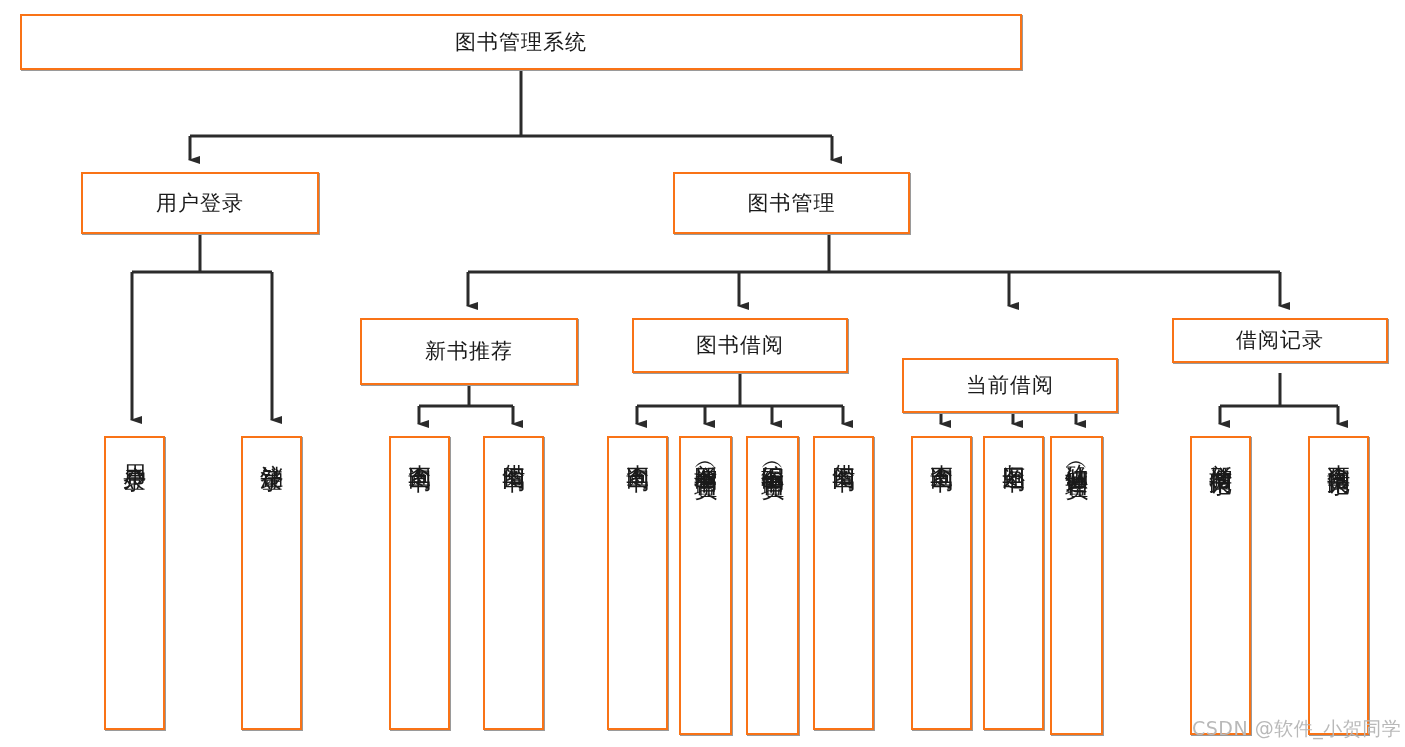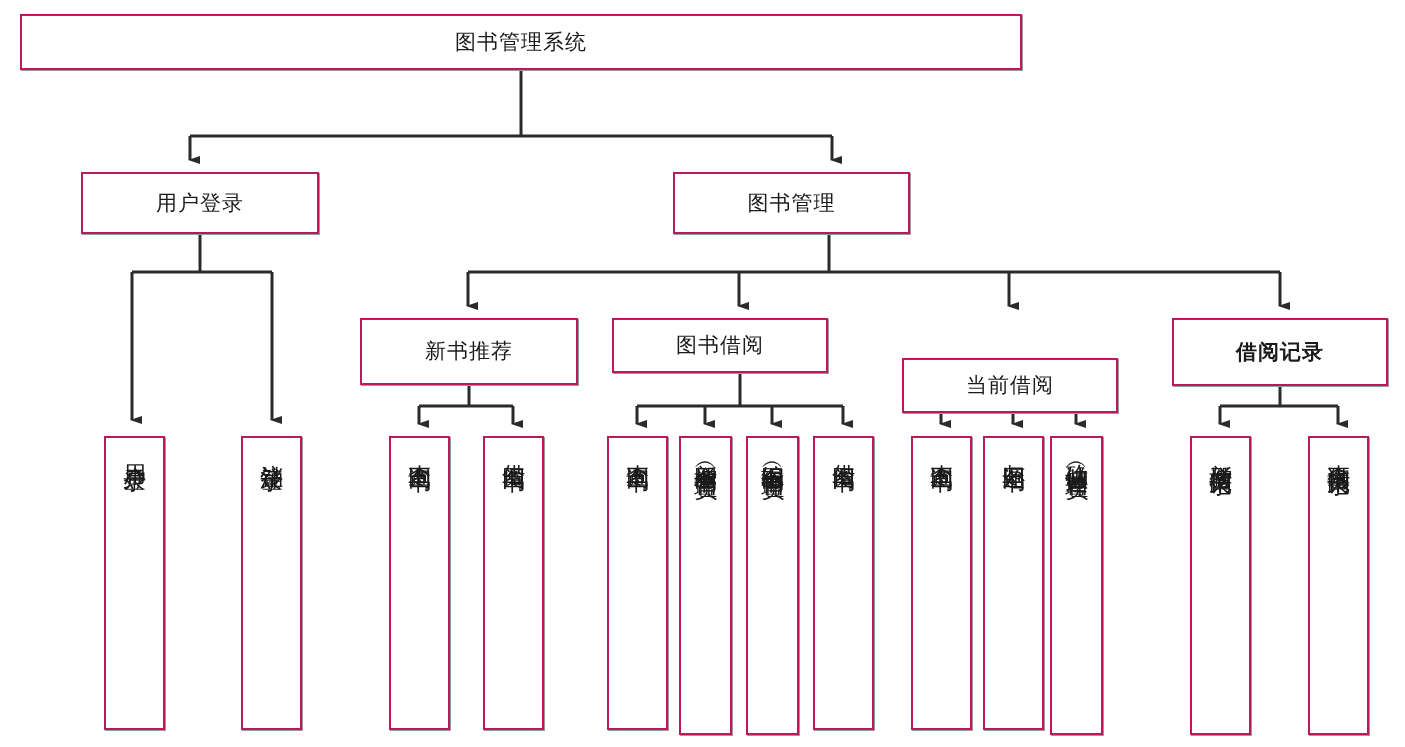--- a/index.html
+++ b/index.html
@@ -21,21 +21,21 @@
     position: absolute;
     left: 0;
     top: 0;
     width: 1405px;
     height: 747px;
     pointer-events: none;
   }
   .node {
     position: absolute;
     box-sizing: border-box;
-    border: 2px solid #be185d;
+    border: 2px solid #f97316;
     background: #ffffff;
     display: flex;
     align-items: center;
     justify-content: center;
     color: #1a1a1a;
     box-shadow: 1px 1px 0 #9a9a9a;
   }
   .node .label {
     display: block;
     text-align: center;
@@ -131,27 +131,27 @@
   <div class="node horiz" style="left:81px; top:172px; width:238px; height:62px;">
     <span class="label">用户登录</span>
   </div>
   <div class="node horiz" style="left:673px; top:172px; width:237px; height:62px;">
     <span class="label">图书管理</span>
   </div>
 
   <div class="node horiz" style="left:360px; top:318px; width:218px; height:67px;">
     <span class="label">新书推荐</span>
   </div>
-  <div class="node horiz" style="left:612px; top:318px; width:216px; height:55px;">
+  <div class="node horiz" style="left:632px; top:318px; width:216px; height:55px;">
     <span class="label">图书借阅</span>
   </div>
   <div class="node horiz" style="left:902px; top:318px; width:216px; height:55px;margin-top:40px;">
     <span class="label">当前借阅</span>
   </div>
-  <div class="node horiz" style="left:1172px; top:318px; width:216px; height:68px;font-weight:bold;">
+  <div class="node horiz" style="left:1172px; top:318px; width:216px; height:45px;">
     <span class="label">借阅记录</span>
   </div>
 
   <div class="node vert" style="left:104px; top:436px; width:61px; height:294px;">
     <span class="label">用户登录</span>
   </div>
   <div class="node vert" style="left:241px; top:436px; width:61px; height:294px;">
     <span class="label">注销登录</span>
   </div>
 
@@ -185,14 +185,15 @@
     <span class="label">确认归还（管理员）</span>
   </div>
 
   <div class="node vert" style="left:1190px; top:436px; width:61px; height:299px;">
     <span class="label">新增借阅记录</span>
   </div>
   <div class="node vert" style="left:1308px; top:436px; width:61px; height:299px;">
     <span class="label">查询借阅记录</span>
   </div>
 
+  <div class="watermark" style="left:1192px; top:716px;">CSDN @软件_小贺同学</div>
 
 </div>
 
 </body></html>

